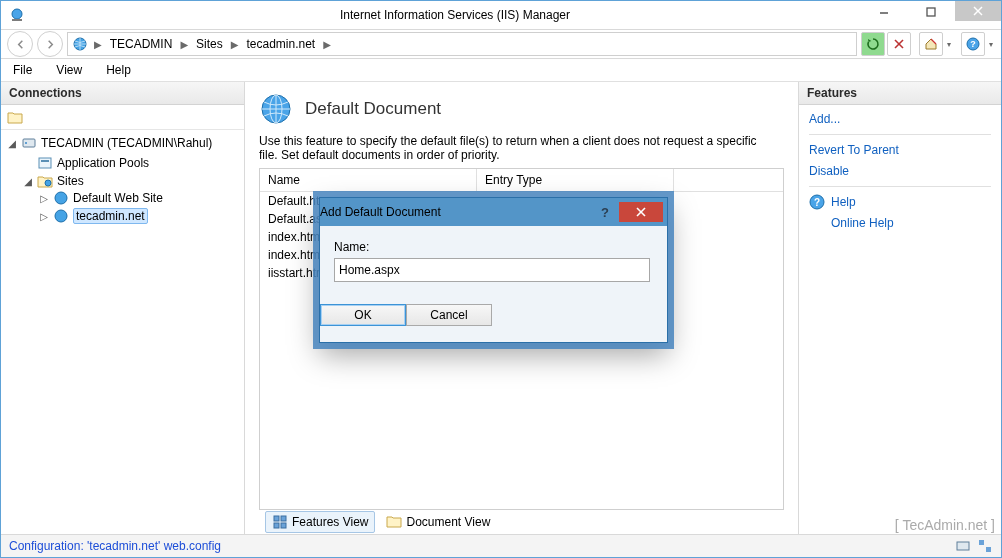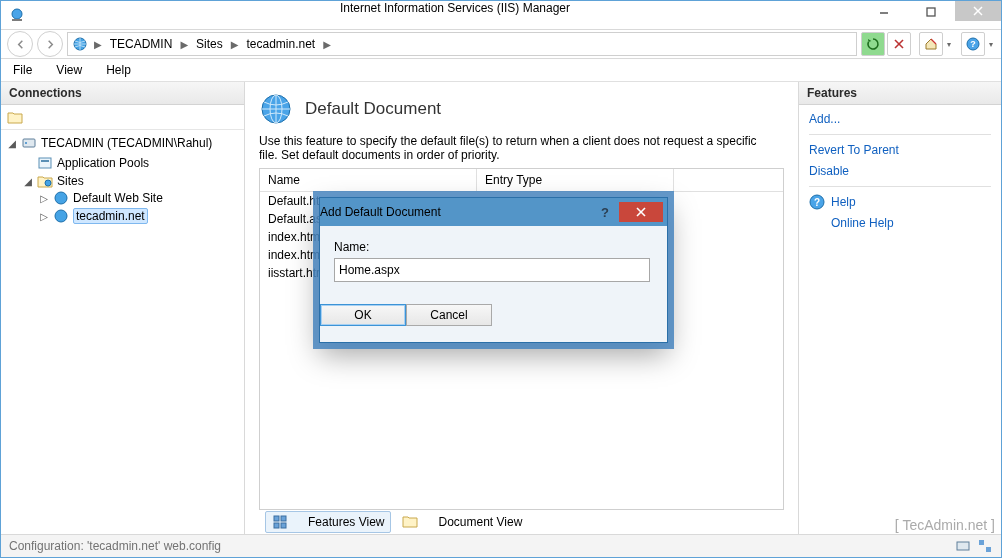--- a/index.html
+++ b/index.html
@@ -1,18 +1,18 @@
 <!DOCTYPE html>
 <html><head>
 <meta charset="utf-8">
 <style>
 html,body{margin:0;padding:0;font-family:"Segoe UI",Tahoma,Arial,sans-serif;font-size:12px;background:#fff;color:#000;overflow:hidden}
 .win{width:1002px;height:558px;border:1px solid #5ea2d7;box-sizing:border-box;display:flex;flex-direction:column;position:relative;background:#fff}
 
-.titlebar{height:28px;background:#fff;border-bottom:1px solid #d9d9d9;display:flex;align-items:flex-start}
+.titlebar{height:28px;background:#fff;border-bottom:1px solid #d9d9d9;display:flex;align-items:center}
 .title-center{flex:1;text-align:center;font-size:12px;color:#000}
 .title-left{width:48px;height:100%;display:flex;align-items:center;padding-left:8px;box-sizing:border-box}
 .title-btns{display:flex;height:100%}
 .title-btn{width:46px;height:20px;display:flex;align-items:center;justify-content:center;font-family:Arial;font-size:11px;color:#555;background:#fff}
 .title-btn.max{border:1px solid transparent}
 .title-btn.close{width:46px;background:#c8c8c8;color:#fff;height:20px}
 
 .navbar{height:28px;background:#fff;border-bottom:1px solid #d9d9d9;display:flex;align-items:center;padding:0 6px;gap:4px}
 .nav-arrow{width:24px;height:24px;border-radius:50%;border:1px solid #d0d0d0;display:flex;align-items:center;justify-content:center;color:#8a8a8a;background:#fff}
 .nav-arrow svg{width:11px;height:11px}
@@ -44,29 +44,29 @@
 .center-inner{flex:1;margin:0;padding:10px 14px 0 14px;display:flex;flex-direction:column;min-height:0}
 .page-head{display:flex;align-items:center;gap:12px;margin-bottom:6px}
 .globe-icon{width:34px;height:34px}
 .page-title{font-size:17px;color:#333}
 .page-desc{font-size:12px;color:#000;margin:2px 15px 6px 0;max-width:520px}
 .list-frame{flex:1;border:1px solid #cfcfcf;background:#fff;min-height:0}
 .list-head{display:flex;border-bottom:1px solid #e0e0e0;background:#fff}
 .list-head .col{padding:4px 8px;border-right:1px solid #e0e0e0;font-size:12px}
 .list-body .row{padding:2px 8px;font-size:12px}
 .view-tabs{height:24px;display:flex;align-items:center;gap:4px;padding:0 6px}
-.view-tab{display:flex;align-items:center;gap:20px;padding:2px 6px;border:1px solid transparent;border-radius:2px}
+.view-tab{display:flex;align-items:center;gap:4px;padding:2px 6px;border:1px solid transparent;border-radius:2px}
 .view-tab.active{border-color:#a6c6e5;background:#eaf3fb}
 .panel-right{width:202px;border-left:1px solid #d9d9d9;background:#fff;display:flex;flex-direction:column}
 .actions-body{padding:6px 10px;display:flex;flex-direction:column;gap:5px}
 .action-link{color:#1060c0;cursor:default;padding:1px 0}
 .action-sep{height:1px;background:#e0e0e0;margin:2px 0}
 .action-row{display:flex;align-items:center;gap:6px}
 
-.statusbar{height:22px;border-top:1px solid #d9d9d9;background:#f4f4f4;display:flex;align-items:center;padding:0 8px;font-size:12px;color:#737373;justify-content:space-between}
+.statusbar{height:22px;border-top:1px solid #d9d9d9;background:#f4f4f4;display:flex;align-items:center;padding:0 8px;font-size:12px;color:#1d4ed8;justify-content:space-between}
 .status-icons{display:flex;gap:6px;align-items:center}
 
 .dialog{position:absolute;left:318px;top:196px;width:347px;border:1px solid #2a6fa8;background:#eff4f9;box-shadow:0 12px 28px rgba(0,0,0,.35);outline:6px solid rgba(72,133,190,.85);outline-offset:0}
 .dlg-title{height:28px;background:#5395c8;display:flex;align-items:center;color:#000}
 .dlg-title-txt{flex:1;text-align:left;font-size:12px;color:#000}
 .dlg-help{width:28px;text-align:center;color:#2b3f52;font-size:13px;font-weight:bold}
 .dlg-close{width:44px;height:20px;background:#c9473b;color:#fff;display:flex;align-items:center;justify-content:center;margin-right:4px}
 .dlg-body{padding:14px 14px 2px 14px}
 .dlg-label{display:block;margin-bottom:4px}
 .dlg-input{width:306px;height:20px;border:1px solid #a7a7a7;padding:1px 4px;font-family:inherit;font-size:12px;box-sizing:content-box}

